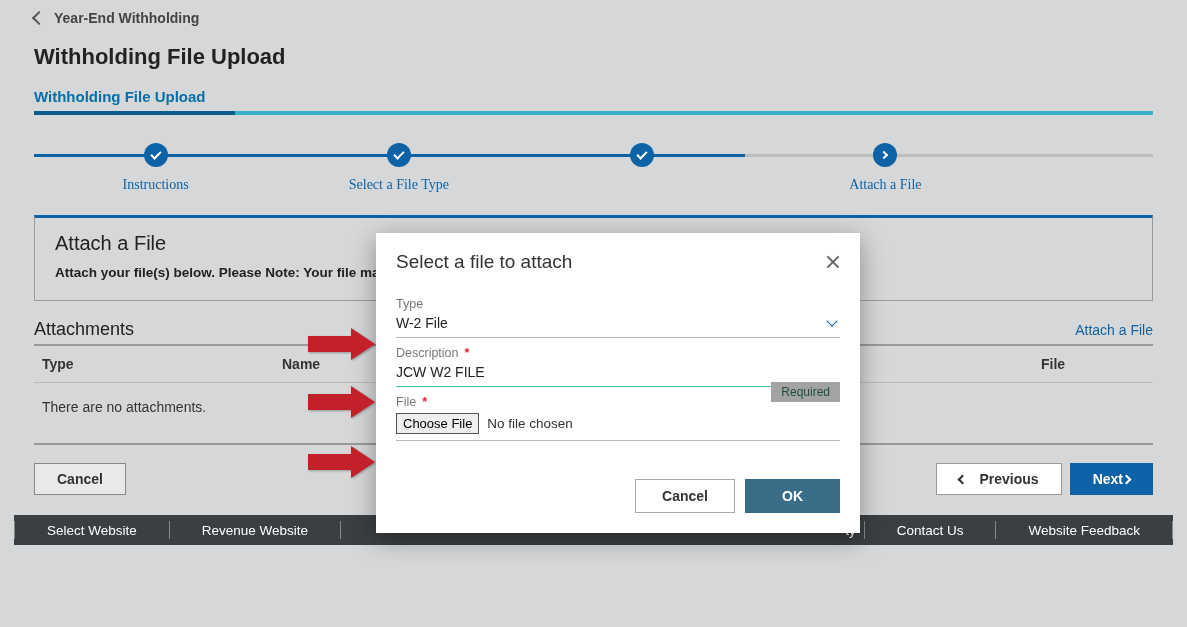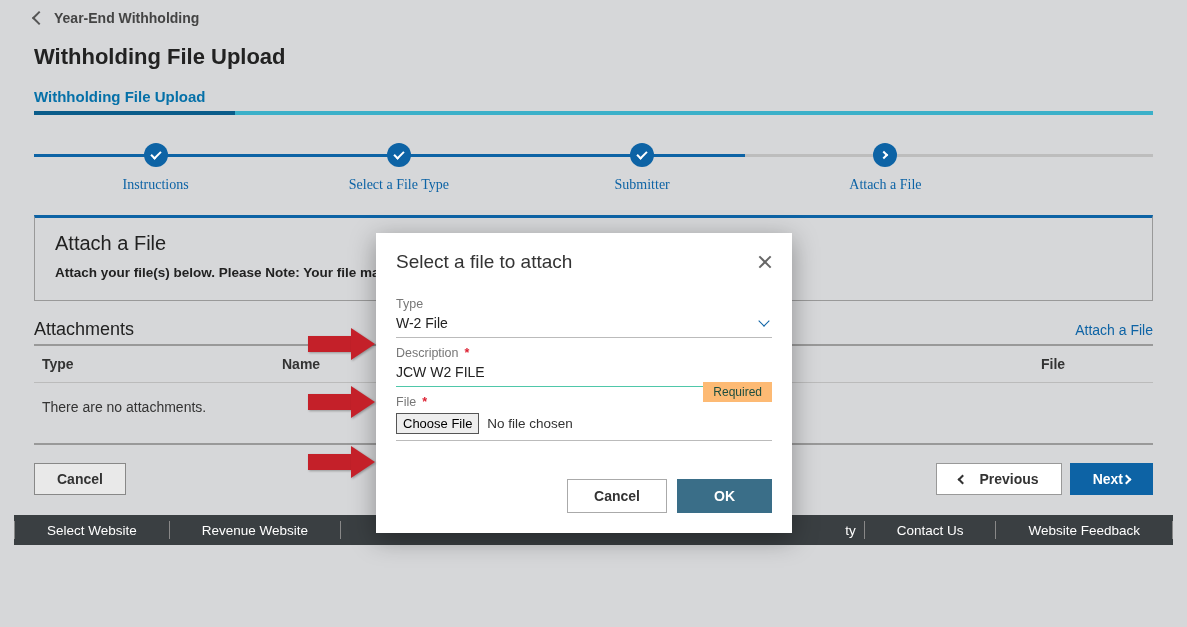--- a/index.html
+++ b/index.html
@@ -51,36 +51,36 @@
 
   .actions { display:flex; justify-content:space-between; padding: 18px 34px;}
   .btn { border:1px solid #888; background:#e9e9e9; padding: 7px 22px; font-size:14px; font-weight:600; color:#333; cursor:pointer;}
   .btn-group { display:flex; gap:8px;}
   .btn.prev { display:flex; align-items:center; gap:14px; background:#fff; border:1px solid #999;}
   .btn.next { display:flex; align-items:center; background:#0d63a5; color:#fff; border:1px solid #0d63a5;}
   .mini-chev-l { width:7px; height:7px; border-left:2px solid #333; border-bottom:2px solid #333; transform:rotate(45deg);}
   .mini-chev-r { width:7px; height:7px; border-top:2px solid #fff; border-right:2px solid #fff; transform:rotate(45deg);}
 
   
-  .modal { position:absolute; left:376px; top:233px; width:416px; background:#fff; box-shadow: 0 6px 24px rgba(0,0,0,.35); z-index:50;}
+  .modal { position:absolute; left:376px; top:233px; width:484px; background:#fff; box-shadow: 0 6px 24px rgba(0,0,0,.35); z-index:50;}
   .modal-head { display:flex; justify-content:space-between; align-items:center; padding: 18px 20px 10px;}
   .modal-head h3 { font-size:19px; font-weight:400; color:#333;}
   .close-x { width:14px; height:14px; position:relative; cursor:pointer;}
   .close-x::before, .close-x::after { content:""; position:absolute; left:6px; top:-1px; width:2px; height:16px; background:#666;}
   .close-x::before { transform:rotate(45deg);}
   .close-x::after { transform:rotate(-45deg);}
 
   .modal-body { padding: 6px 20px 10px;}
   .m-label { font-size:12.5px; color:#777; margin-top: 8px; display:flex; align-items:center; gap:6px;}
   .req-star { color:#d23; font-weight:bold;}
   .m-field { border-bottom:1px solid #bbb; padding: 4px 0 6px; font-size:14px; color:#222; position:relative;}
   .m-field.select { display:flex; justify-content:space-between; align-items:center;}
   .sel-chev { width:8px; height:8px; border-right:1.5px solid #0d63a5; border-bottom:1.5px solid #0d63a5; transform:rotate(45deg); margin-right:4px; margin-top:-4px;}
   .m-field.desc { border-bottom-color:#4fc7a9;}
-  .req-badge { position:absolute; right:0; top: 22px; background:#fdba74; color:#1d4e3f; font-size:12px; padding:3px 10px;}
+  .req-badge { position:absolute; right:0; top: 22px; background:#a3a3a3; color:#1d4e3f; font-size:12px; padding:3px 10px;}
   .m-field.file { border-bottom:1px solid #bbb; padding-bottom:6px;}
   .choose-file-btn { border:1px solid #555; background:#eee; font-size:13px; padding: 2px 6px; cursor:pointer; font-family:inherit;}
   .no-file { font-size:13.5px; color:#333; margin-left:4px;}
 
   .modal-foot { display:flex; justify-content:flex-end; gap:10px; padding: 28px 20px 20px;}
   .mbtn { padding:8px 26px; font-size:14px; font-weight:600; cursor:pointer;}
   .mbtn.cancel { background:#fff; border:1px solid #aaa; color:#333;}
   .mbtn.ok { background:#3a6e88; border:1px solid #3a6e88; color:#fff; padding:8px 36px;}
 
   
@@ -128,21 +128,20 @@
       <div class="step-col">
         <div class="step-circle">
             <div class="check"></div>
           </div>
         <div class="step-label">Select a File Type</div>
       </div>
       <div class="step-col">
         <div class="step-circle">
             <div class="check"></div>
           </div>
-        <div class="step-label">Submitter</div>
       </div>
       <div class="step-col">
         <div class="step-circle current">
             <div class="chev-r"></div>
           </div>
         <div class="step-label">Attach a File</div>
       </div>
       <div class="step-col" style="flex:0.6"></div>
     </div>
   </div>

